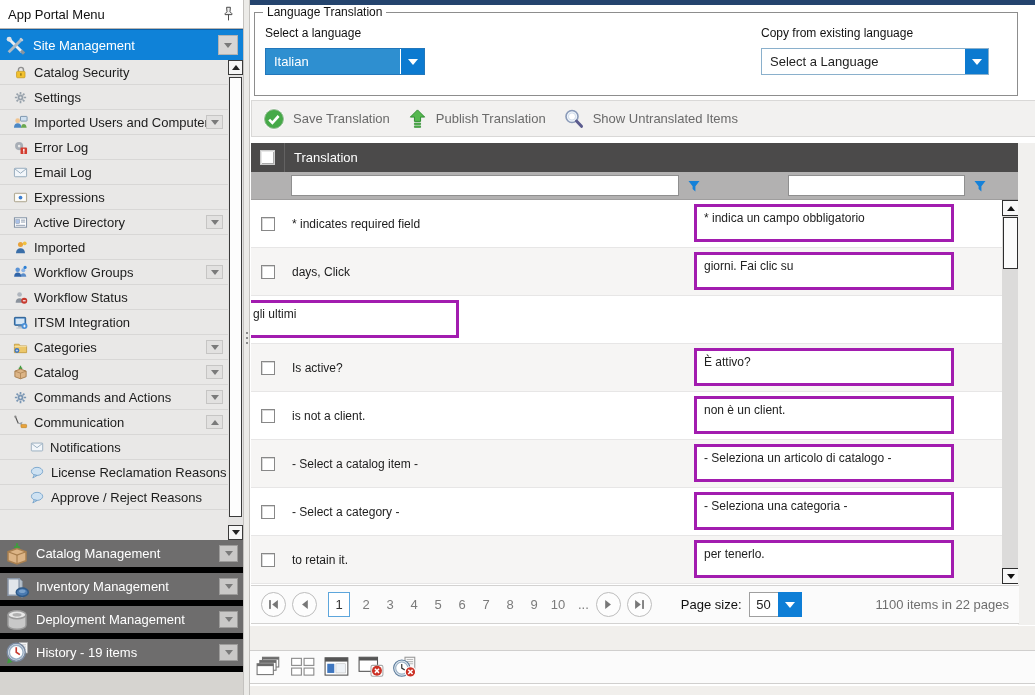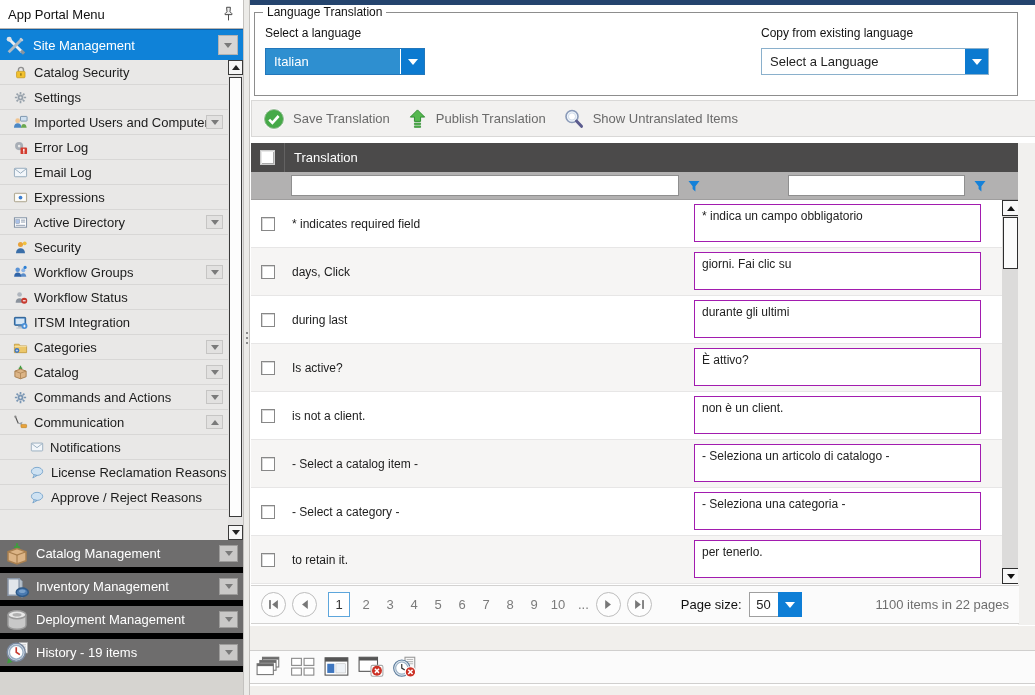--- a/index.html
+++ b/index.html
@@ -70,21 +70,21 @@
   .f-tr{flex:1;display:flex;align-items:center;padding-left:9px;gap:8px;}
   .tfilter input{height:21px;border:1px solid #8f8f8f;background:#fff;font:12px "Liberation Sans",sans-serif;padding:0 4px;}
   .in-en{width:388px;}
   .in-tr{width:177px;}
   .tbody{position:relative;width:768px;height:385px;background:#fff;overflow:hidden;}
   .trow{height:48px;display:flex;border-bottom:1px solid #e7e6e6;background:#fff;}
   .trow.alt{background:#f6f5f4;}
   .tr-cb{width:33px;display:flex;justify-content:center;padding-top:17px;}
   .tr-en{width:495px;display:flex;align-items:center;padding-left:8px;font-size:12px;color:#1c1c1c;}
   .tr-tr{flex:1;position:relative;}
-  .tr-tr textarea{position:absolute;left:-85px;top:4px;width:287px;height:38px;border:1px solid #a21caf;
+  .tr-tr textarea{position:absolute;left:-85px;top:4px;width:260px;height:38px;border:3px solid #a21caf;
           font:12px "Liberation Sans",sans-serif;padding:4px 7px;resize:none;background:#fff;color:#222;outline:none;}
   .cb{width:14px;height:14px;background:#fff;border:1px solid #888;box-shadow:inset 1px 1px 0 #d8d8d8;}
   .cb.hdr{width:15px;height:15px;border:1px solid #ccc;box-shadow:inset 1px 1px 0 #e8e8e8, inset -1px -1px 0 #aaa;}
   .vscroll{position:absolute;right:0;top:57px;width:17px;height:384px;background:#dcdbda;}
   .vs-btn{position:absolute;left:0;width:17px;height:16px;background:#f7f7f7;border:1px solid #2e2e2e;
           display:flex;align-items:center;justify-content:center;}
   .vs-thumb{position:absolute;left:1px;top:17px;width:15px;height:52px;background:#fbfbfb;border:1px solid #2e2e2e;}
   .right-strip{position:absolute;left:768px;top:143px;width:17px;height:482px;background:#f1f0ee;}
   
   .pager{position:absolute;left:1px;top:585px;width:768px;height:39px;background:#fbfbfb;
@@ -222,21 +222,21 @@
           </span>
         </div>
         <div class="menu-item">
           <span class="icon">
             <svg width="15" height="15" viewBox="0 0 16 16">
               <circle cx="12.5" cy="3.5" r="2" fill="#f0c040"></circle>
               <circle cx="8" cy="4.8" r="2.7" fill="#e8a23a"></circle>
               <path d="M3.2 14c0-3.6 2.1-5.2 4.8-5.2s4.8 1.6 4.8 5.2z" fill="#3a6ea8"></path>
             </svg>
           </span>
-          <span>Security</span>
+          <span>Imported</span>
         </div>
         <div class="menu-item">
           <span class="icon">
             <svg width="15" height="15" viewBox="0 0 16 16">
               <circle cx="11" cy="5.5" r="2.1" fill="#8ab4e8"></circle>
               <path d="M7.8 12.5c.3-2.6 1.5-3.8 3.2-3.8 1.6 0 2.9 1.2 3.2 3.8z" fill="#5b8cc8"></path>
               <circle cx="5" cy="5" r="2.4" fill="#5a93d6"></circle>
               <path d="M1.2 12.5c0-3 1.7-4.4 3.8-4.4s3.8 1.4 3.8 4.4z" fill="#2f64a8"></path>
               <circle cx="12.9" cy="2.6" r="1.7" fill="#2b7fd4"></circle>
             </svg>
@@ -526,21 +526,20 @@
             </span>
             <span class="tr-en">days, Click</span>
             <span class="tr-tr">
               <textarea style="">giorni. Fai clic su</textarea>
             </span>
           </div>
           <div class="trow">
             <span class="tr-cb">
               <span class="cb"></span>
             </span>
-            <span class="tr-en">during last</span>
             <span class="tr-tr">
               <textarea style="">durante gli ultimi</textarea>
             </span>
           </div>
           <div class="trow alt">
             <span class="tr-cb">
               <span class="cb"></span>
             </span>
             <span class="tr-en">Is active?</span>
             <span class="tr-tr">

